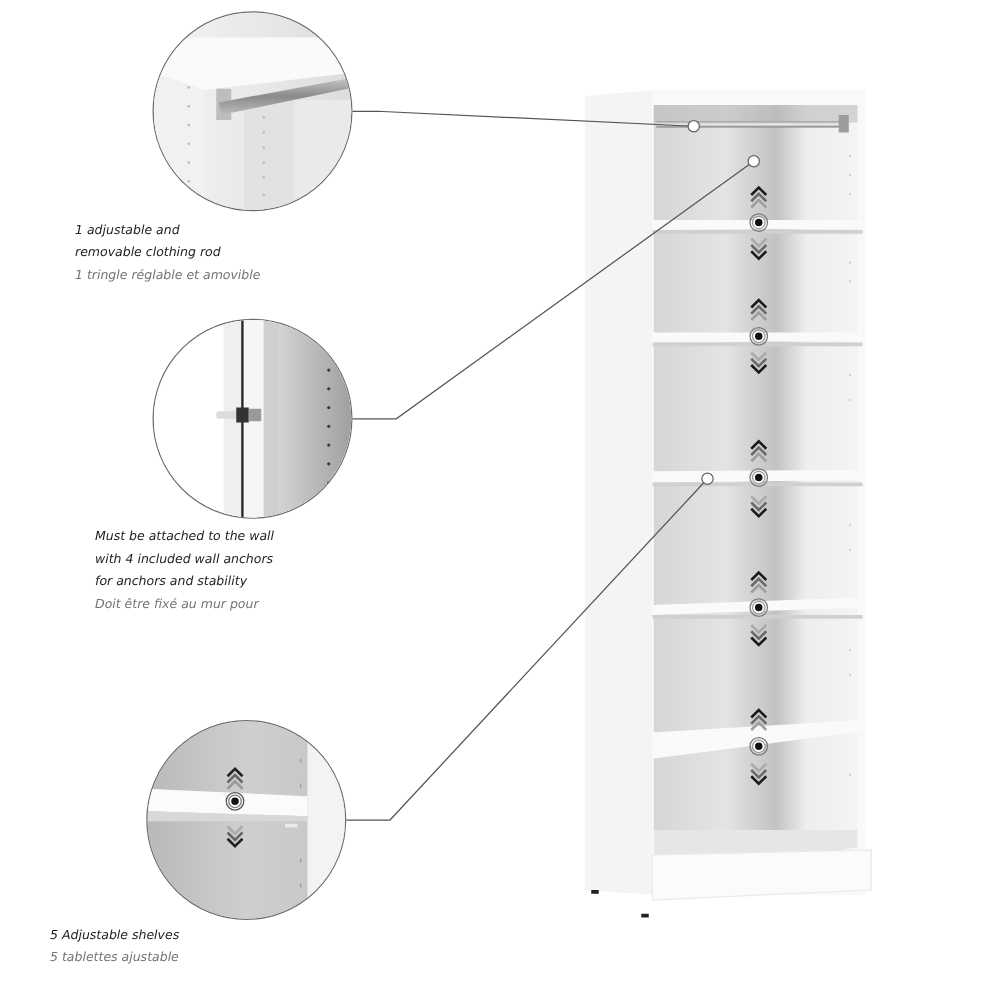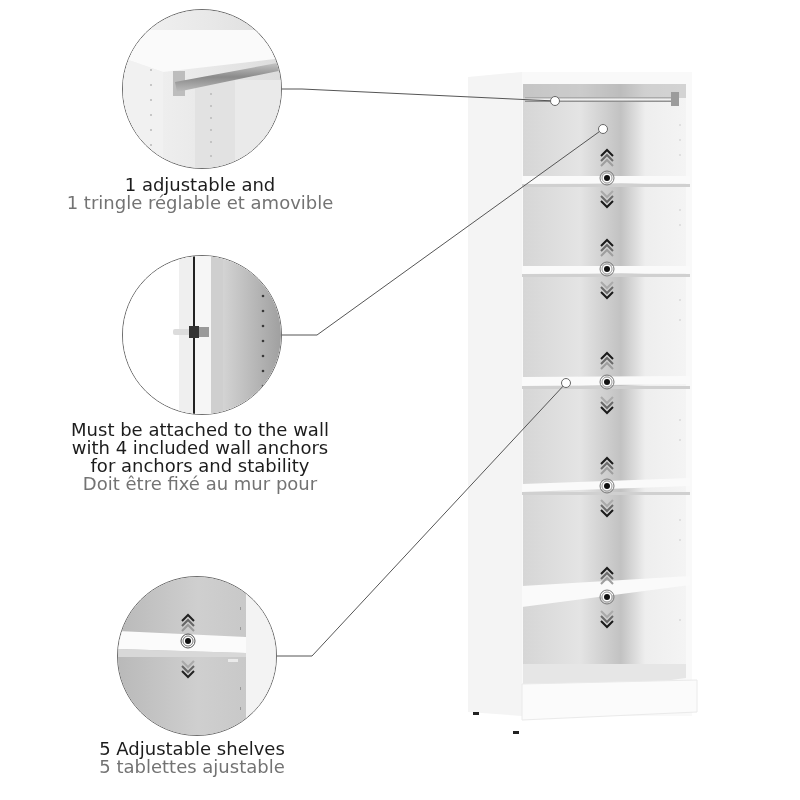--- a/index.html
+++ b/index.html
@@ -3,21 +3,21 @@
 <meta charset="utf-8">
 <style>
   html, body { margin:0; padding:0; background:#ffffff; }
   body { width:800px; height:800px; position:relative; overflow:hidden; font-family:"DejaVu Sans", "Liberation Sans", sans-serif; }
   .abs { position:absolute; }
 
   
   .detail { position:absolute; width:160px; height:160px; border-radius:50%; border:1px solid #6d6d6d; overflow:hidden; box-sizing:border-box; background:#ececec; }
 
   
-  .caption { position:absolute; width:280px; text-align:center; font-size:18px; line-height:18px; }
+  .caption { position:absolute; width:280px; font-size:10px; line-height:18px;font-style:italic; }
   .caption .en { color:#1c1c1c; display:block; }
   .caption .fr { color:#737373; display:block; }
 
   
   svg.overlay { position:absolute; left:0; top:0; width:800px; height:800px; pointer-events:none; }
 </style>
 </head>
 <body>
 
 <div class="detail" style="left:122px; top:9px;">
@@ -53,20 +53,21 @@
         <circle cx="88" cy="108" r="1"></circle>
         <circle cx="88" cy="120" r="1"></circle>
         <circle cx="88" cy="132" r="1"></circle>
         <circle cx="88" cy="146" r="1"></circle>
     </g>
   </svg>
 </div>
 
 <div class="caption" style="left:60px; top:176px;">
   <span class="en">1 adjustable and</span>
+  <span class="en">removable clothing rod</span>
   <span class="fr">1 tringle réglable et amovible</span>
 </div>
 
 <div class="detail" style="left:122px; top:255px;">
   <svg width="160" height="160" viewBox="0 0 160 160">
     <defs>
       <linearGradient id="g2bg" x1="0" y1="0" x2="1" y2="0">
         <stop offset="0" stop-color="#dedede"></stop>
           <stop offset="1" stop-color="#9e9e9e"></stop>
       </linearGradient>
@@ -86,21 +87,21 @@
         <circle cx="140" cy="115" r="1.3"></circle>
         <circle cx="140" cy="130" r="1.3"></circle>
         <circle cx="140" cy="145" r="1.3"></circle>
     </g>
     <rect x="50" y="73" width="20" height="6" rx="2" fill="#dcdcdc"></rect>
     <rect x="66" y="70" width="10" height="12" fill="#333"></rect>
     <rect x="76" y="71" width="10" height="10" fill="#9a9a9a"></rect>
   </svg>
 </div>
 
-<div class="caption" style="left:60px; top:421px;">
+<div class="caption" style="left:76px; top:421px;">
   <span class="en">Must be attached to the wall</span>
   <span class="en">with 4 included wall anchors</span>
   <span class="en">for anchors and stability</span>
   <span class="fr">Doit être fixé au mur pour</span>
 </div>
 
 <div class="detail" style="left:117px; top:576px;">
   <svg width="160" height="160" viewBox="0 0 160 160">
     <defs>
       <linearGradient id="g3bg" x1="0" y1="0" x2="1" y2="0">
@@ -125,21 +126,21 @@
     <rect x="110" y="82" width="10" height="3" fill="#eaeaea"></rect>
     <g fill="#999">
       <rect x="122" y="30" width="1" height="3"></rect>
         <rect x="122" y="50" width="1" height="3"></rect>
         <rect x="122" y="110" width="1" height="3"></rect>
         <rect x="122" y="130" width="1" height="3"></rect>
     </g>
   </svg>
 </div>
 
-<div class="caption" style="left:52px; top:740px;">
+<div class="caption" style="left:40px; top:740px;">
   <span class="en">5 Adjustable shelves</span>
   <span class="fr">5 tablettes ajustable</span>
 </div>
 
 <svg class="abs" style="left:0; top:0;" width="800" height="800" viewBox="0 0 800 800">
   <defs>
     <linearGradient id="inner" x1="0" y1="0" x2="1" y2="0">
       <stop offset="0" stop-color="#d6d6d6"></stop>
         <stop offset="0.35" stop-color="#e4e4e4"></stop>
         <stop offset="0.6" stop-color="#c2c2c2"></stop>

